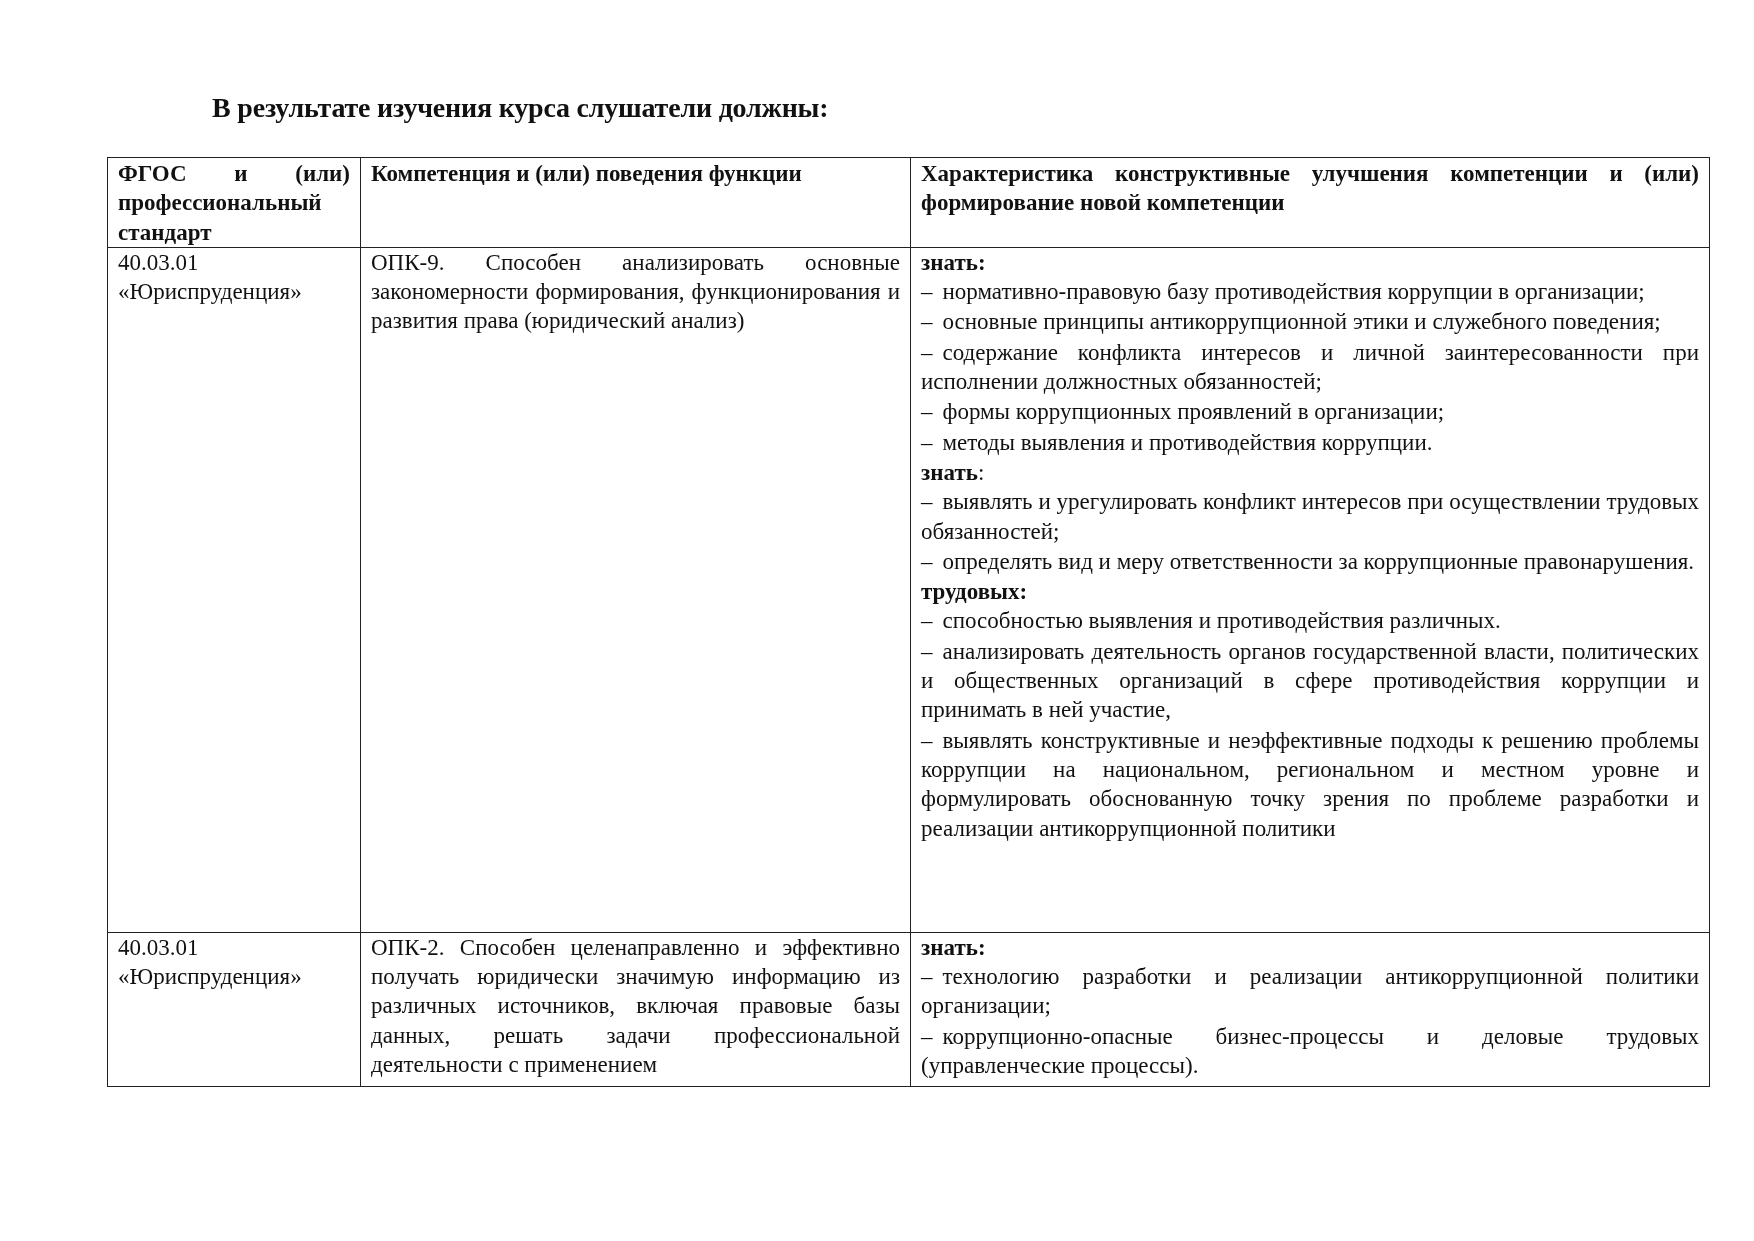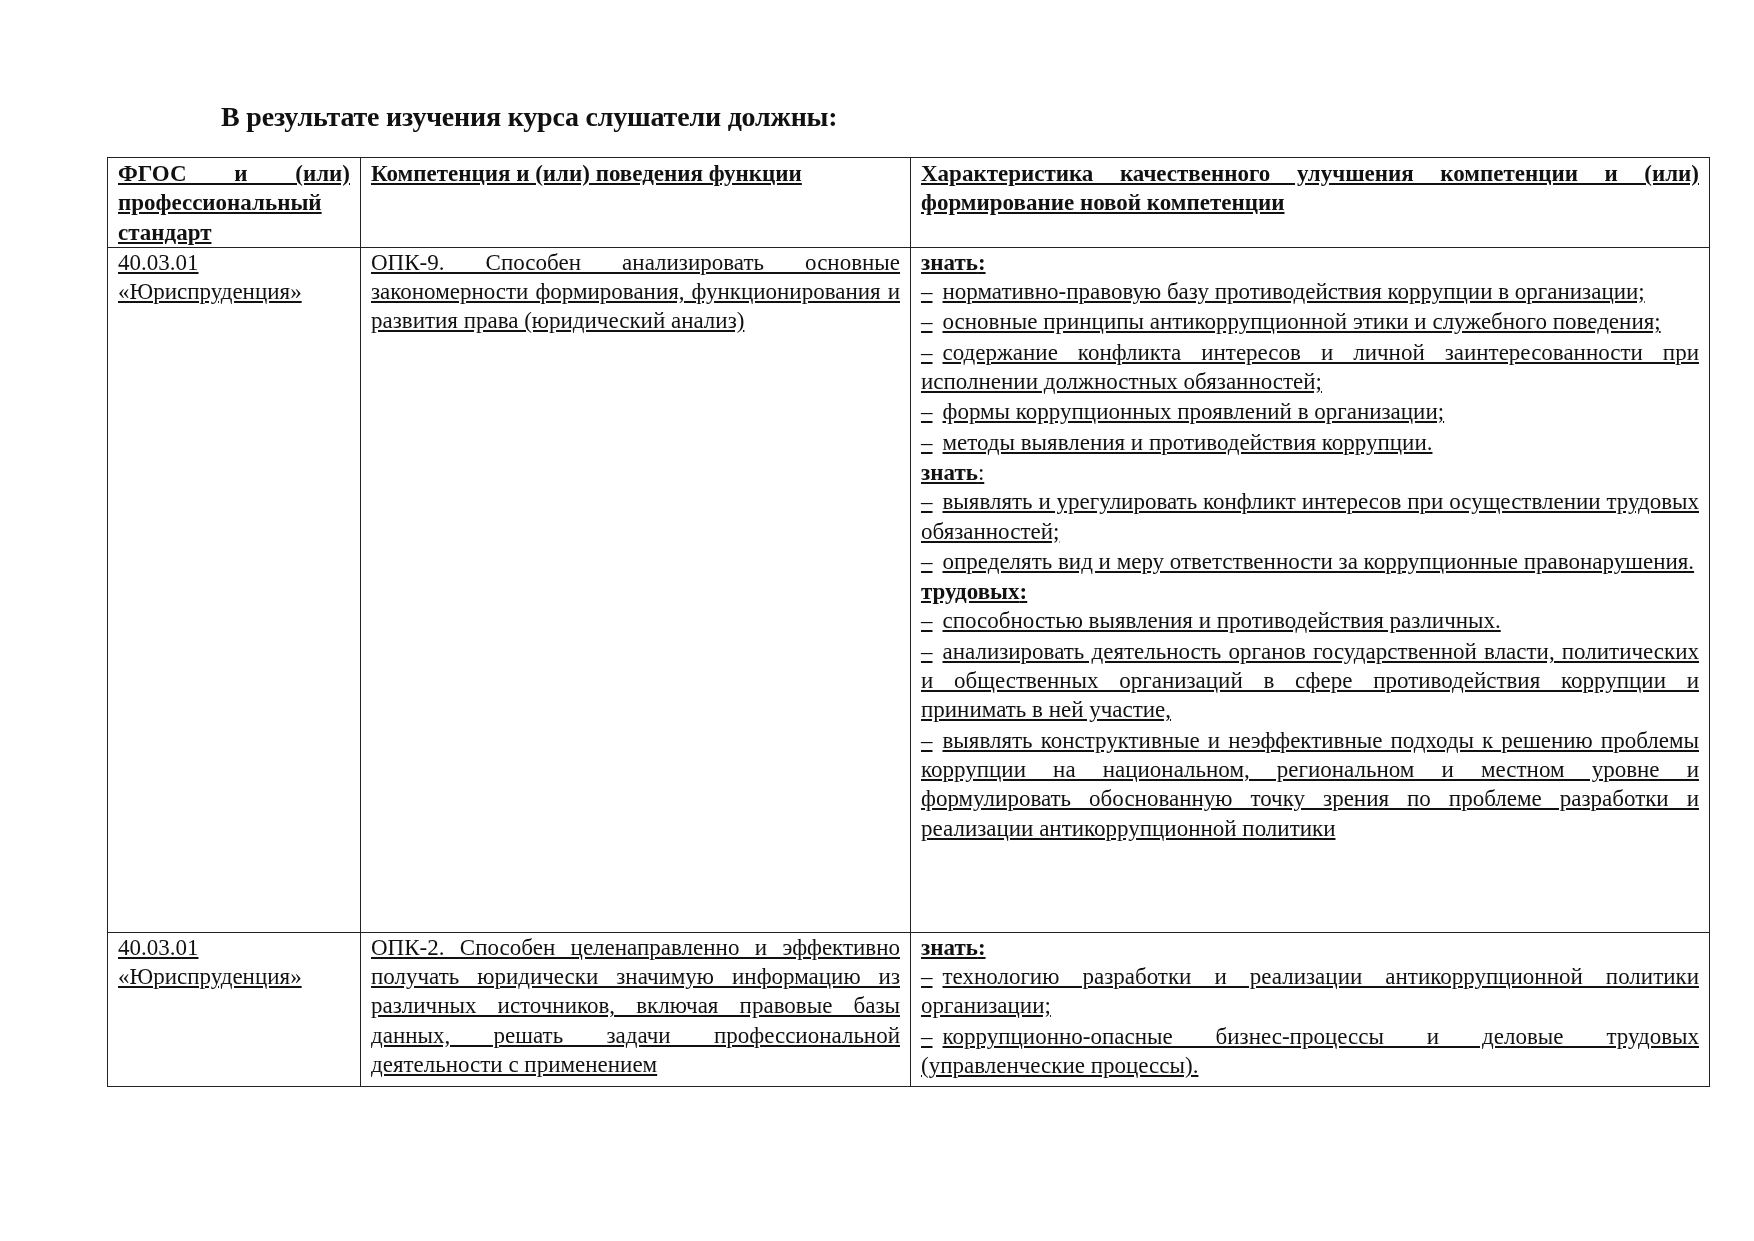--- a/index.html
+++ b/index.html
@@ -15,42 +15,41 @@
       font-family: "Liberation Serif", "DejaVu Serif", serif;
       color: #111111;
     }
     .heading {
       position: absolute;
       left: 208px;
       top: 88px;
       font-size: 28px;
       font-weight: bold;
       letter-spacing: -0.2px;
-      margin: 13px;
+      margin: 4px;
     }
     table.comp {
       position: absolute;
       left: 107px;
       top: 157px;
       width: 1602px;
       border-collapse: collapse;
       table-layout: fixed;
       font-size: 23px;
       line-height: 29.3px;
     }
     table.comp col.c1 { width: 253px; }
     table.comp col.c2 { width: 550px; }
     table.comp col.c3 { width: 799px; }
     table.comp th, table.comp td {
       border: 1.5px solid #222222;
       vertical-align: top;
       padding: 0 10px 0 10px;
       text-align: justify;
       text-align-last: left;
-      text-decoration: underline;
     }
     table.comp th {
       font-weight: bold;
       height: 87px;
       padding-top: 1px;
     }
     td.std {
       padding-left: 24px;
       padding-top: 1px;
       text-align: left;
@@ -75,21 +74,21 @@
 <table class="comp">
   <colgroup>
     <col class="c1">
       <col class="c2">
       <col class="c3">
   </colgroup>
   <thead>
     <tr>
       <th>ФГОС и (или) профессиональный стандарт</th>
       <th>Компетенция и (или) поведения функции</th>
-      <th>Характеристика качественного улучшения компетенции и (или) формирование новой компетенции</th>
+      <th>Характеристика конструктивные улучшения компетенции и (или) формирование новой компетенции</th>
     </tr>
   </thead>
   <tbody>
 
     <tr class="row1">
       <td class="std">
         <div>40.03.01</div>
         <div>«Юриспруденция»</div>
       </td>
       <td class="comp-text">ОПК-9. Способен анализировать основные закономерности формирования, функционирования и развития права (юридический анализ)</td>

